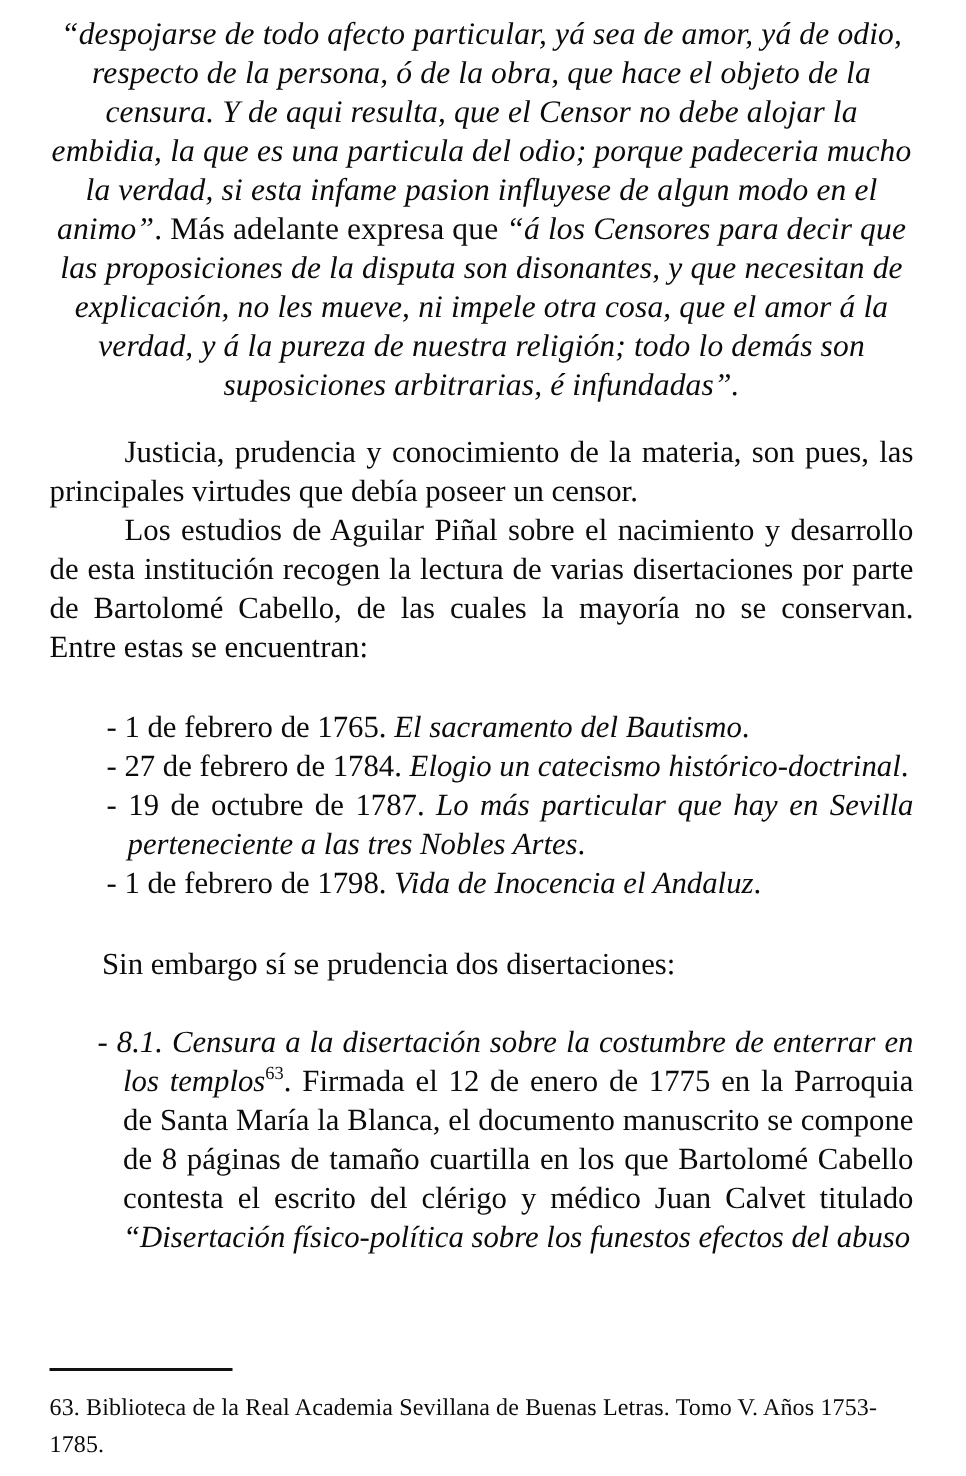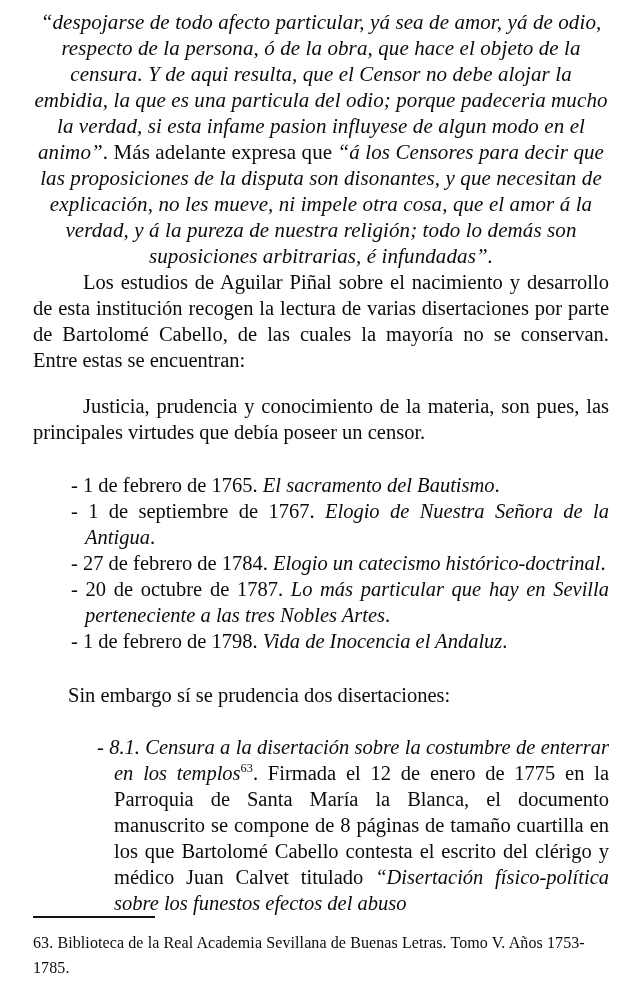--- a/index.html
+++ b/index.html
@@ -41,21 +41,20 @@
   .par-sinembargo {
     margin-top: 28px;
     text-indent: 35px;
     text-align: justify;
   }
   .censura-list { margin-top: 26px; }
   .censura-item {
     text-align: justify;
     padding-left: 49px;
     text-indent: -17px;
-    margin-left: 32px;
   }
   sup {
     font-size: 0.6em;
     line-height: 0;
     vertical-align: super;
     font-style: normal;
   }
   .footnote {
     margin-top: auto;
     font-size: 16px;
@@ -70,29 +69,28 @@
   }
   .it { font-style: italic; }
 </style>
 </head>
 <body>
 
 <div class="page">
 
   <p class="quote"><span class="it">“despojarse de todo afecto particular, yá sea de amor, yá de odio, respecto de la persona, ó de la obra, que hace el objeto de la censura. Y de aqui resulta, que el Censor no debe alojar la embidia, la que es una particula del odio; porque padeceria mucho la verdad, si esta infame pasion influyese de algun modo en el animo”</span><span>. Más adelante expresa que </span><span class="it">“á los Censores para decir que las proposiciones de la disputa son disonantes, y que necesitan de explicación, no les mueve, ni impele otra cosa, que el amor á la verdad, y á la pureza de nuestra religión; todo lo demás son suposiciones arbitrarias, é infundadas”.</span></p>
 
+  <p class="body-par par-justicia">Justicia, prudencia y conocimiento de la materia, son pues, las principales virtudes que debía poseer un censor.</p>
+
   <p class="body-par par-estudios">Los estudios de Aguilar Piñal sobre el nacimiento y desarrollo de esta institución recogen la lectura de varias disertaciones por parte de Bartolomé Cabello, de las cuales la mayoría no se conservan. Entre estas se encuentran:</p>
-
-  <p class="body-par par-justicia">Justicia, prudencia y conocimiento de la materia, son pues, las principales virtudes que debía poseer un censor.</p>
 
   <div class="diss-list">
     <p class="diss-item"><span>- 1 de febrero de 1765. </span><span class="it">El sacramento del Bautismo</span><span>.</span></p>
-    <p class="diss-item"><span>- 1 de septiembre de 1767. </span><span class="it">Elogio de Nuestra Señora de la Antigua</span><span>.</span></p>
     <p class="diss-item"><span>- 27 de febrero de 1784. </span><span class="it">Elogio un catecismo histórico-doctrinal</span><span>.</span></p>
-    <p class="diss-item"><span>- 20 de octubre de 1787. </span><span class="it">Lo más particular que hay en Sevilla perteneciente a las tres Nobles Artes</span><span>.</span></p>
+    <p class="diss-item"><span>- 19 de octubre de 1787. </span><span class="it">Lo más particular que hay en Sevilla perteneciente a las tres Nobles Artes</span><span>.</span></p>
     <p class="diss-item"><span>- 1 de febrero de 1798. </span><span class="it">Vida de Inocencia el Andaluz</span><span>.</span></p>
   </div>
 
   <p class="par-sinembargo">Sin embargo sí se prudencia dos disertaciones:</p>
 
   <div class="censura-list">
     <p class="censura-item"><span>- </span><span class="it">8.1. Censura a la disertación sobre la costumbre de enterrar en los templos</span><sup>63</sup><span>. Firmada el 12 de enero de 1775 en la Parroquia de Santa María la Blanca, el documento manuscrito se compone de 8 páginas de tamaño cuartilla en los que Bartolomé Cabello contesta el escrito del clérigo y médico Juan Calvet titulado </span><span class="it">“Disertación físico-política sobre los funestos efectos del abuso</span></p>
   </div>
 
   <div class="footnote">

